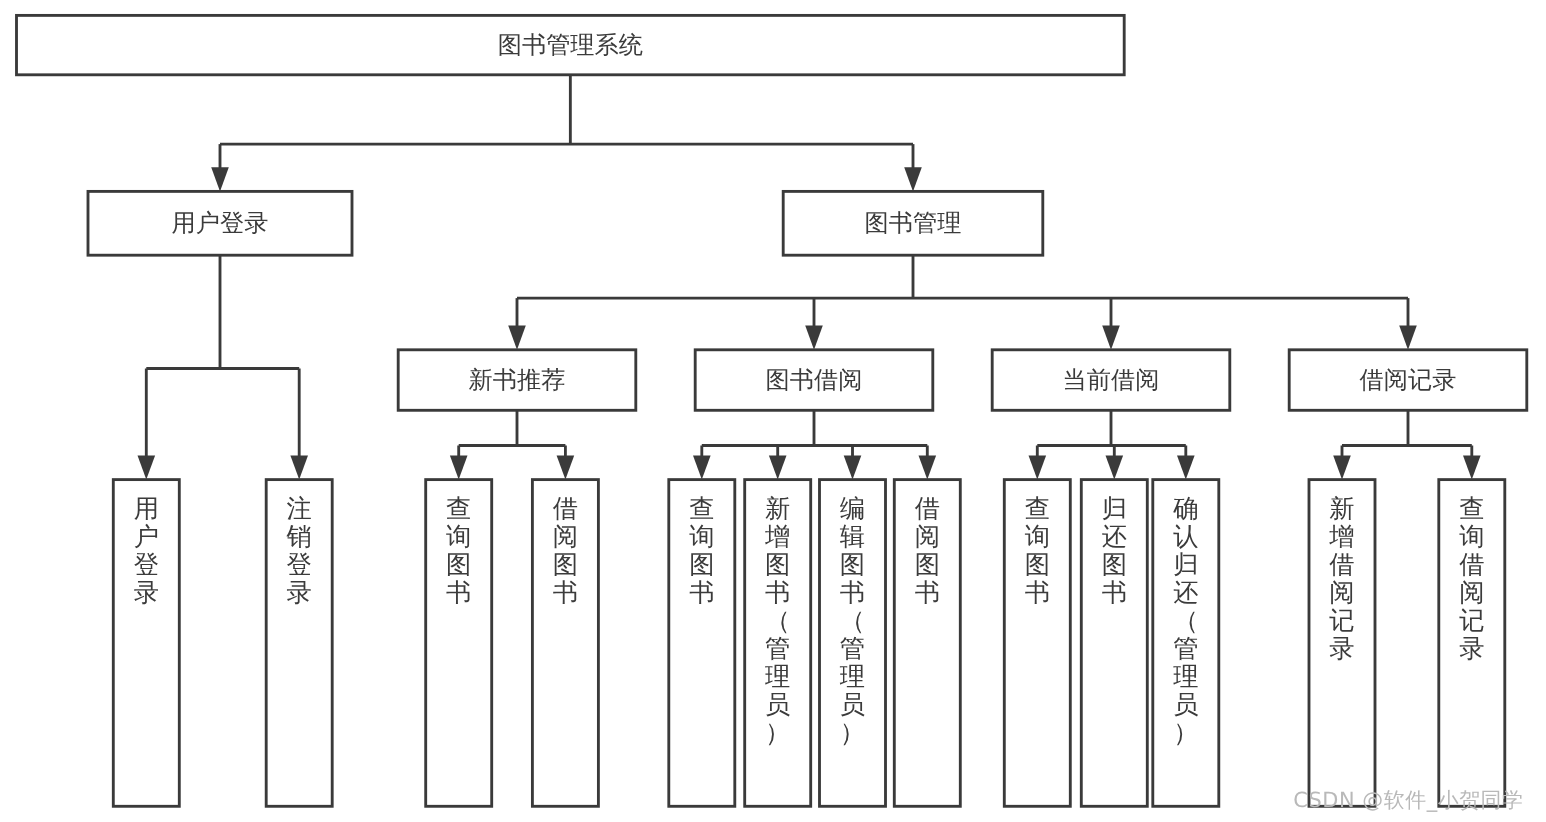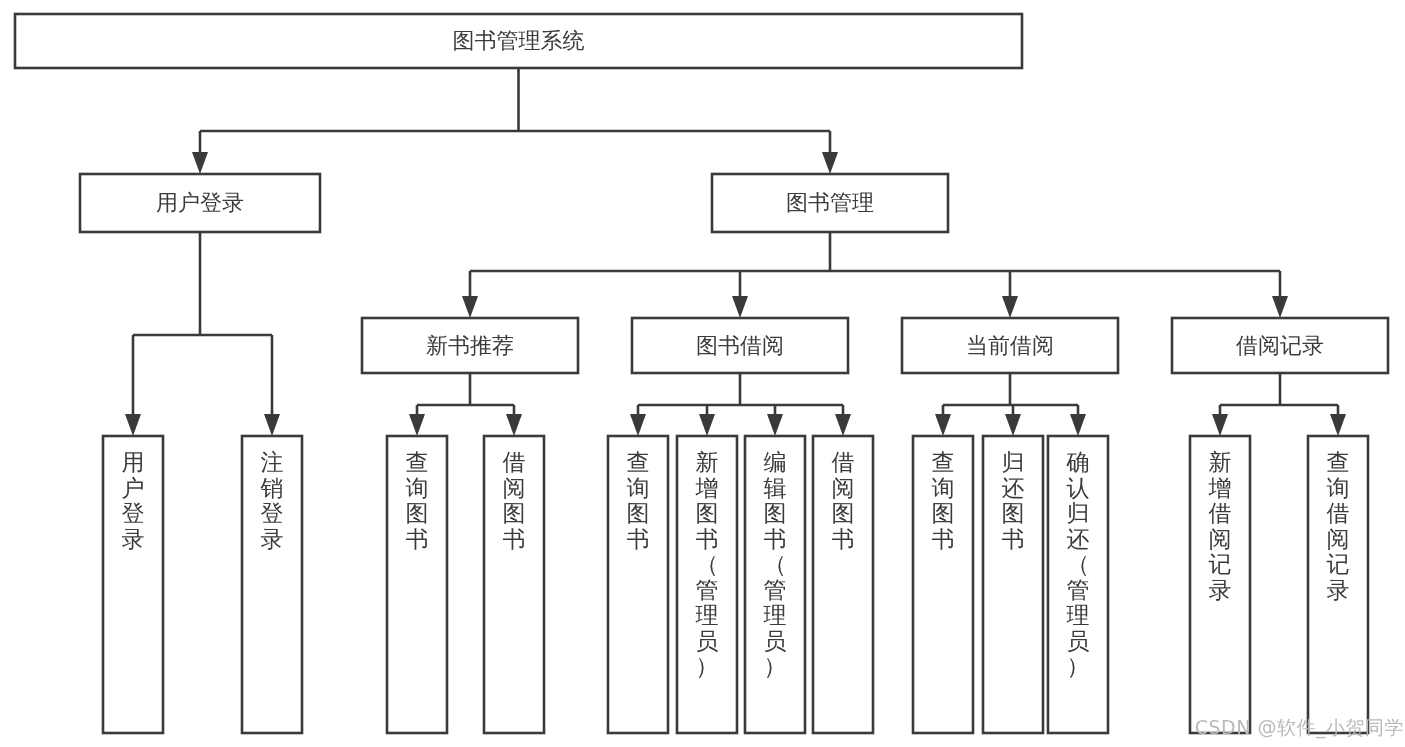--- a/index.html
+++ b/index.html
@@ -51,21 +51,21 @@
     dominant-baseline: middle;
   }
   .node-label-vertical {
     fill: #3b3b3b;
     font-family: "DejaVu Sans", "Liberation Sans", sans-serif;
     font-size: 23px;
     text-anchor: middle;
   }
   .watermark {
     position: absolute;
-    right: 1px;
+    right: 20px;
     bottom: 6px;
     font-family: "DejaVu Sans", "Liberation Sans", sans-serif;
     font-size: 19px;
     color: #b9b9b9;
     letter-spacing: 0.5px;
     white-space: nowrap;
     user-select: none;
   }
 </style>
 </head>

